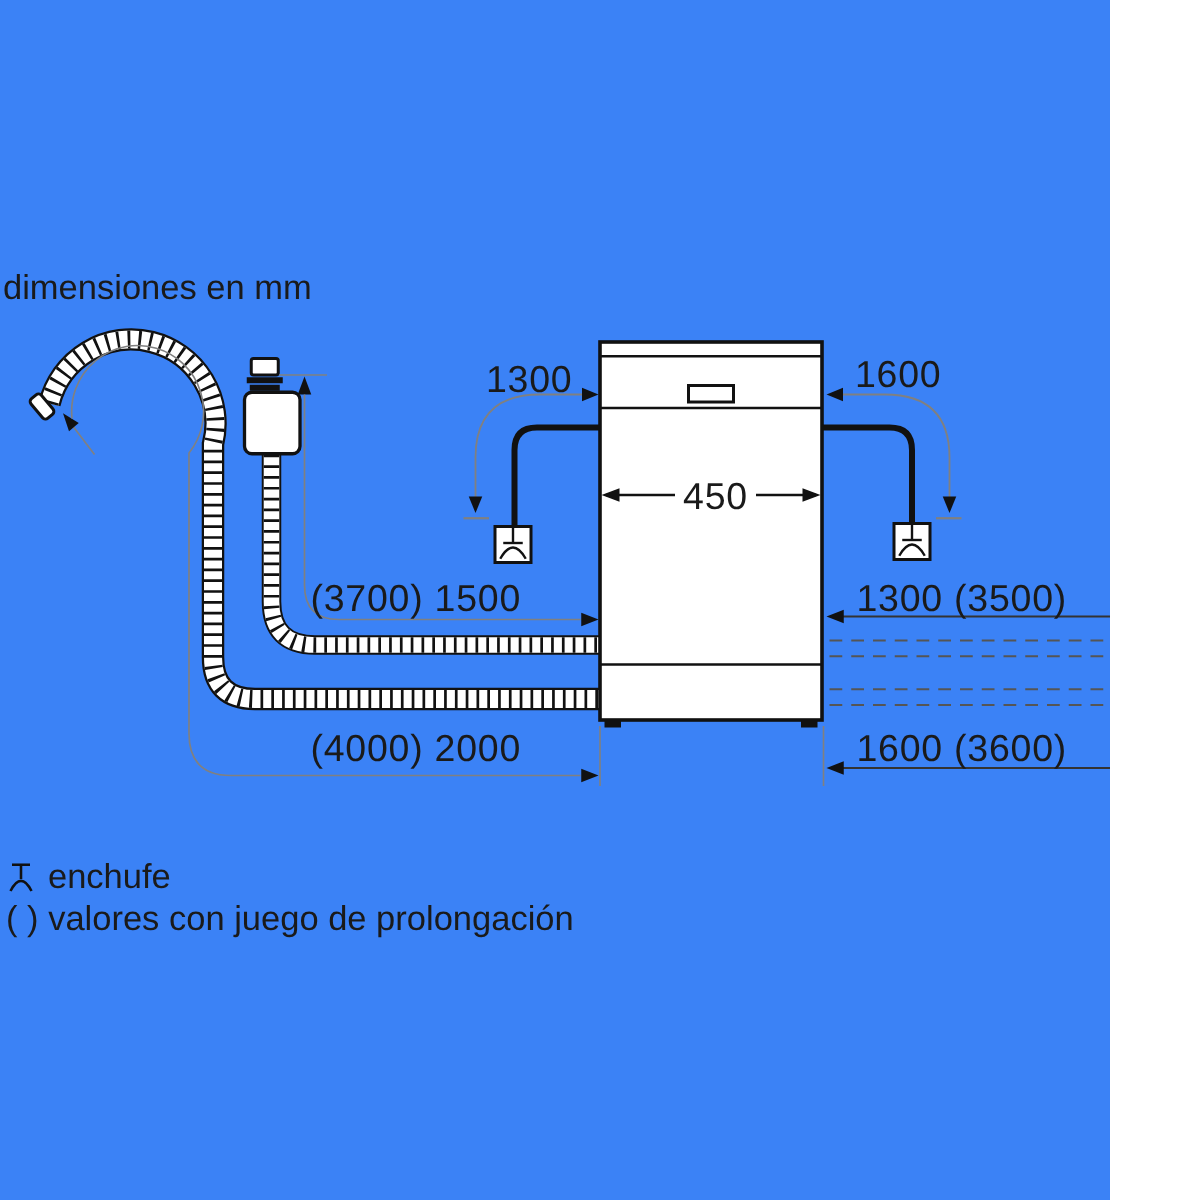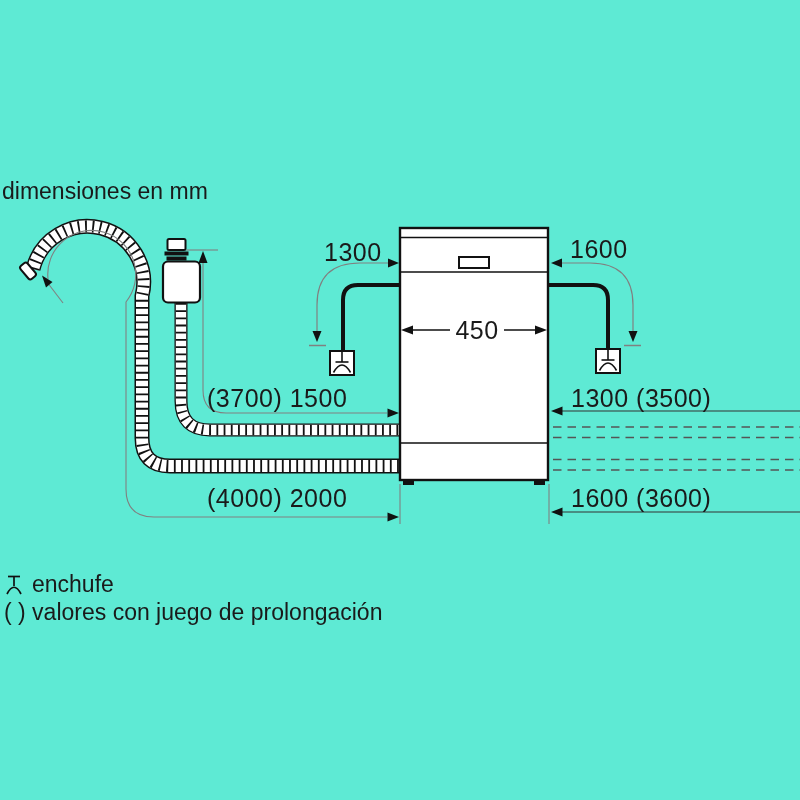--- a/index.html
+++ b/index.html
@@ -1,16 +1,16 @@
 <!DOCTYPE html>
 <html><head>
 <meta charset="utf-8">
 <style>
   html,body{margin:0;padding:0;background:#ffffff;}
-  .stage{position:relative;width:800px;height:800px;background:#5eead4;overflow:hidden;
+  .stage{position:relative;width:740px;height:800px;background:#3b82f6;overflow:hidden;
          font-family:"Liberation Sans","DejaVu Sans",sans-serif;}
   svg{display:block}
   text{fill:#1a1a1a;}
   .t-title{font-size:23px;letter-spacing:0;}
   .t-num{font-size:25px;letter-spacing:0.5px;}
   .t-legend{font-size:23px;}
 </style>
 </head>
 <body>
 

